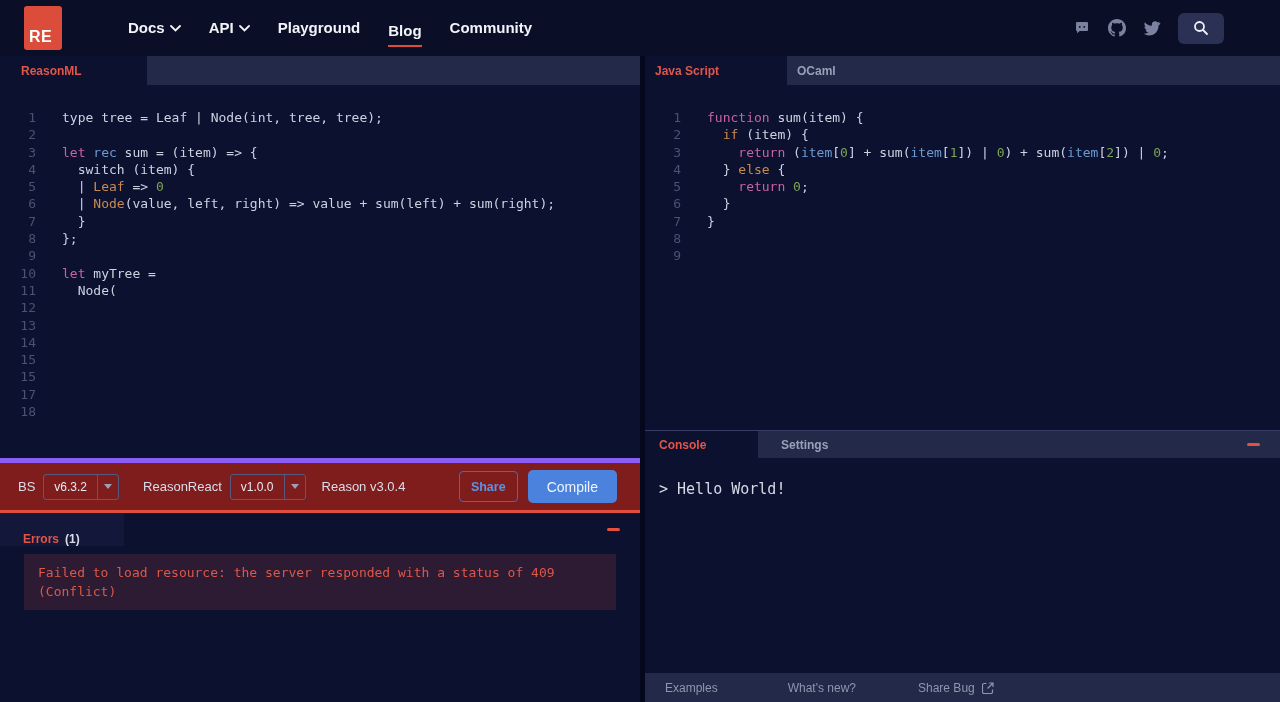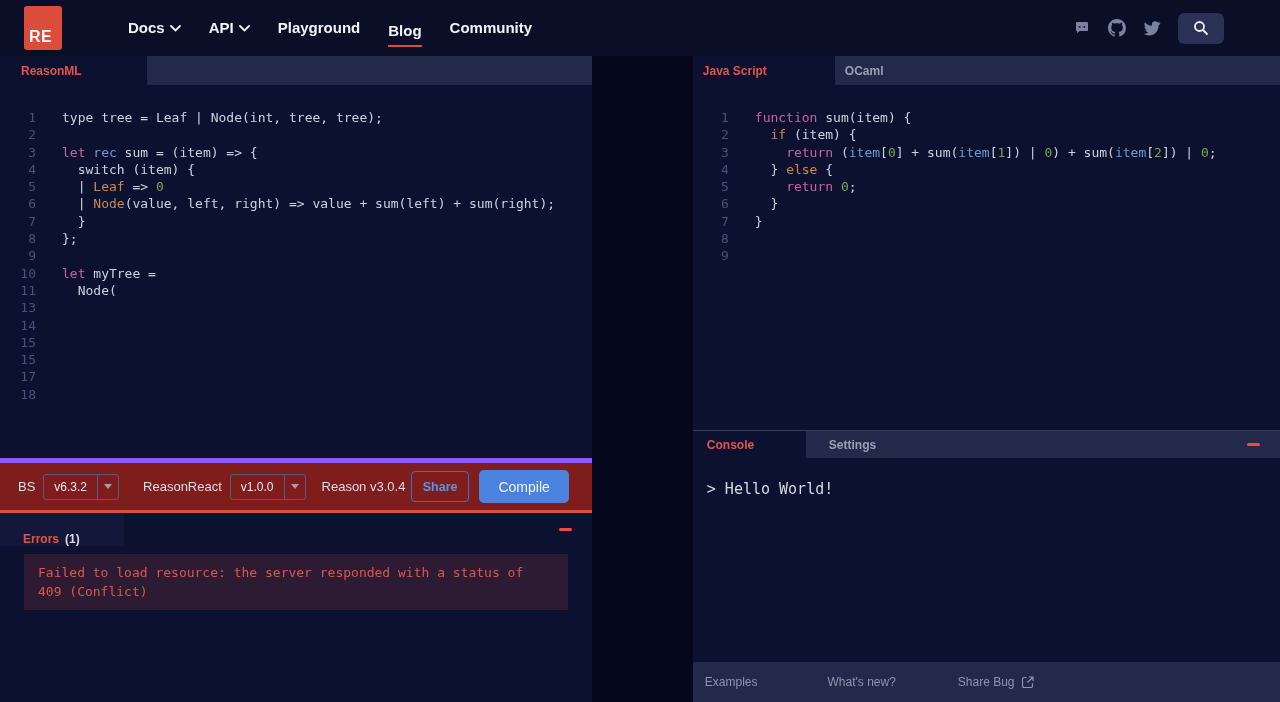--- a/index.html
+++ b/index.html
@@ -32,21 +32,21 @@
   .nav-link.active { border-bottom: 2px solid #dd4b39; padding-bottom: 6px; margin-bottom: -8px; }
   .chev { margin-top: 2px; }
   .nav-right { margin-left: auto; display: flex; align-items: center; gap: 17px; padding-right: 56px; }
   .soc-icon { width: 18px; height: 18px; display: flex; cursor: pointer; }
   .search-btn {
     width: 46px; height: 31px; border-radius: 6px; background: #2a3154;
     display: flex; align-items: center; justify-content: center; cursor: pointer; border: none;
   }
 
   
-  .main { display: flex; height: 646px; gap: 48px; }
+  .main { display: flex; height: 646px; }
   .left-col { width: 640px; display: flex; flex-direction: column; }
   .divider { width: 5px; background: #05081c; flex: none; }
   .right-col { width: 635px; display: flex; flex-direction: column; }
 
   
   .tabbar { height: 29px; background: #222949; display: flex; flex: none; }
   .tab-active {
     background: #0c1130; color: #e25549; font-size: 12px; font-weight: 700;
     display: flex; align-items: center; cursor: pointer;
   }
@@ -119,22 +119,22 @@
     color: #de5847;
   }
 
   
   .console-tabbar { height: 28px; background: #222949; border-top: 1px solid #363d66; display: flex; flex: none; }
   .console-body {
     flex: 1; background: #0c1130; padding: 22px 0 0 14px;
     font-family: "DejaVu Sans Mono", monospace; font-size: 15px; color: #d6dae6;
   }
   .footer {
-    height: 40px; background: #222949; display: flex; align-items: center;
-    padding-left: 12px; font-size: 12px; color: #8f96ad; flex: none;
+    height: 29px; background: #222949; display: flex; align-items: center;
+    padding-left: 20px; font-size: 12px; color: #8f96ad; flex: none;
   }
   .footer-item { color: #8f96ad; text-decoration: none; cursor: pointer; display: flex; align-items: center; gap: 7px; }
 </style>
 </head>
 <body>
 
 <div class="nav">
   <div class="logo">
     <span>RE</span>
   </div>
@@ -232,20 +232,24 @@
           <span class="cm-gutter">9</span>
           <span class="cm-code"></span>
         </div>
         <div class="cm-line">
           <span class="cm-gutter">10</span>
           <span class="cm-code"><span class="tok-k">let</span><span class="tok-d"> myTree =</span></span>
         </div>
         <div class="cm-line">
           <span class="cm-gutter">11</span>
           <span class="cm-code"><span class="tok-d">  Node(</span></span>
+        </div>
+        <div class="cm-line">
+          <span class="cm-gutter">12</span>
+          <span class="cm-code"></span>
         </div>
         <div class="cm-line">
           <span class="cm-gutter">13</span>
           <span class="cm-code"></span>
         </div>
         <div class="cm-line">
           <span class="cm-gutter">14</span>
           <span class="cm-code"></span>
         </div>
         <div class="cm-line">

